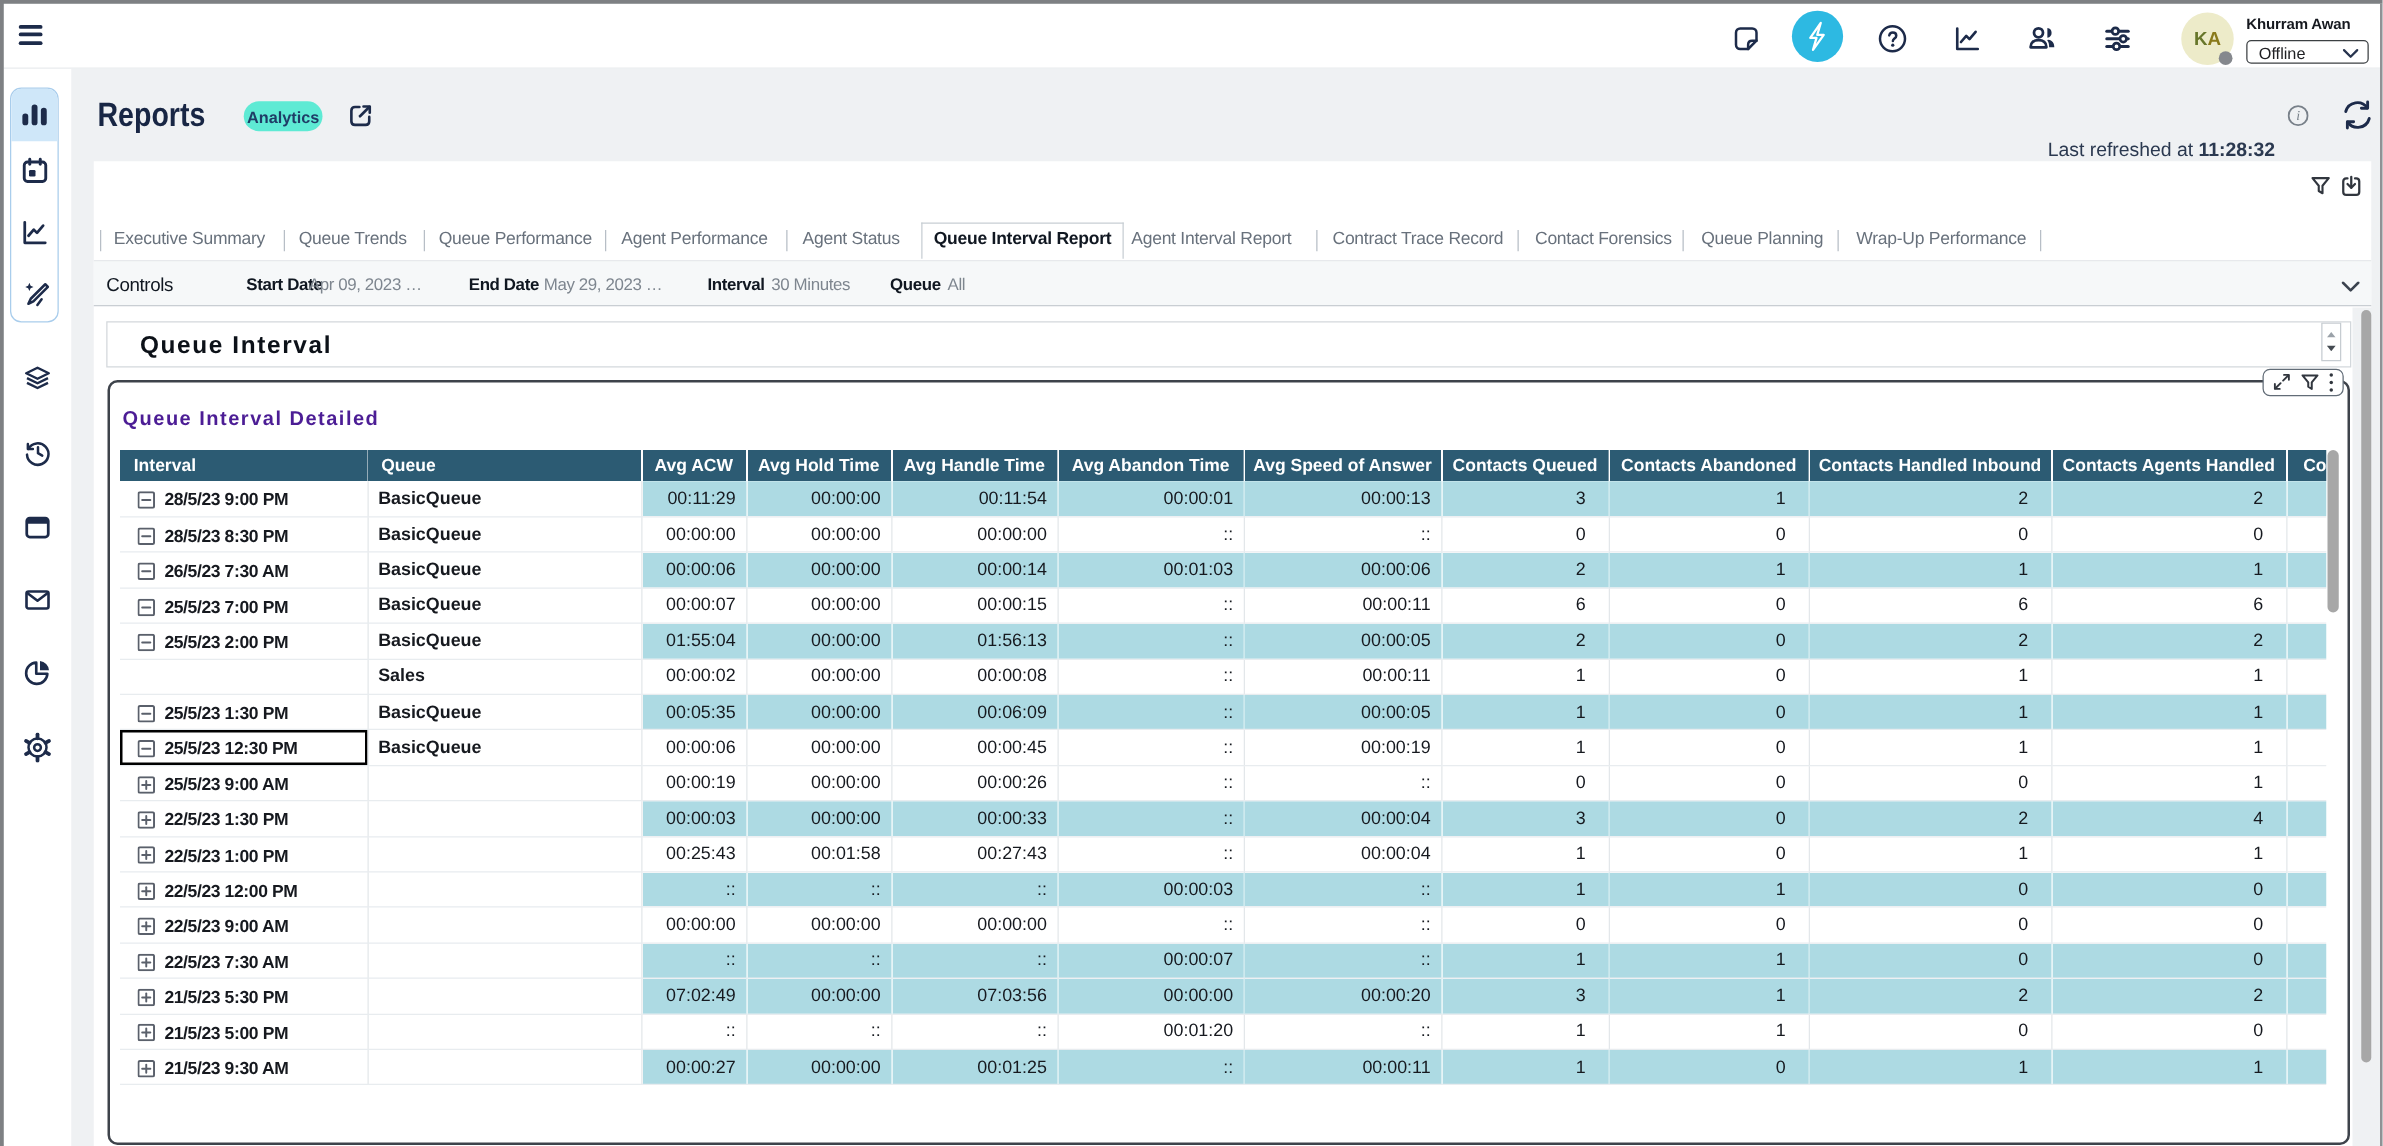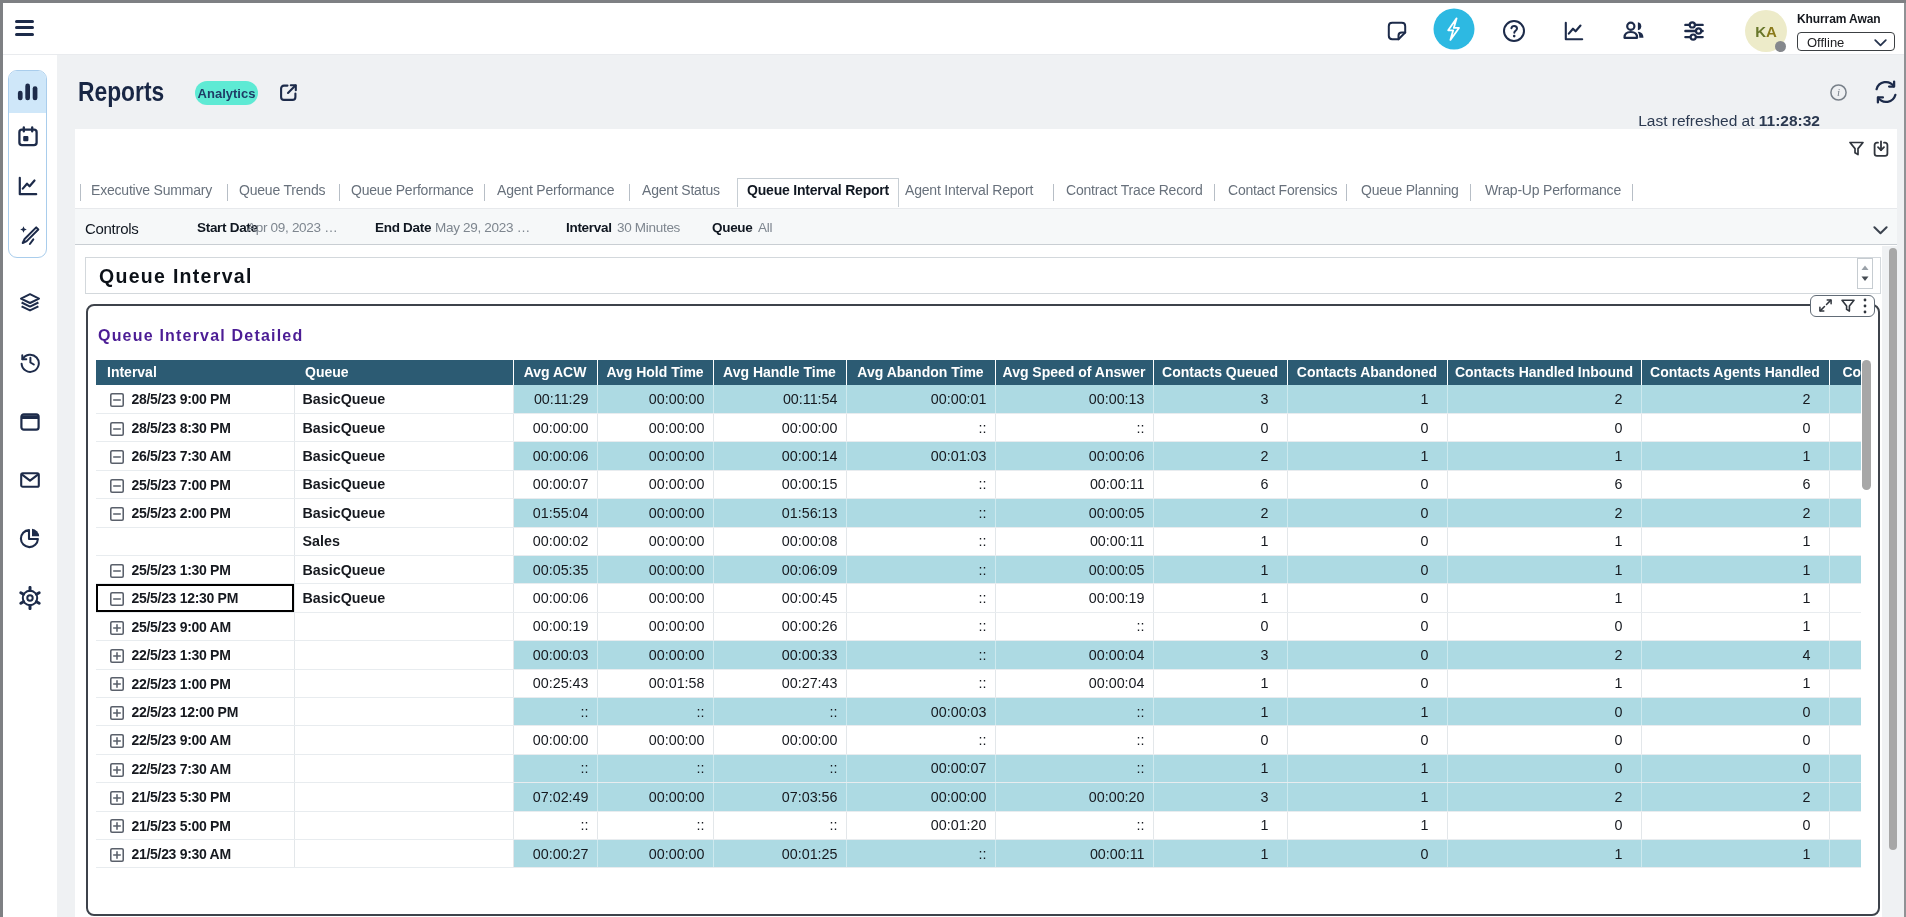--- a/index.html
+++ b/index.html
@@ -33,21 +33,21 @@
 .tabbox { position:absolute; left:662px; top:0; width:162px; height:29.5px; background:#fff; border:1px solid #c7ced4; border-bottom:none; }
 .tsep { position:absolute; top:6px; width:1px; height:17px; background:#b7bec6; }
 
 #controls { left:75px; top:208px; width:1822px; height:37px; background:#f6f8f9; border-top:1px solid #e7e9ec; border-bottom:1px solid #c9ced3; z-index:5; }
 #controls span { position:absolute; top:10.5px; font-size:13.5px; letter-spacing:-0.3px; white-space:nowrap; }
 .clbl { font-weight:bold; color:#101721; letter-spacing:-0.5px; }
 .cval { color:#7e868f; }
 #cchev { left:1798px; top:12px; }
 
 #qibar { left:85px; top:257px; width:1796px; height:37px; background:#fff; border:1px solid #d3d8dc; z-index:4; }
-#qibar b { position:absolute; left:13px; top:6.5px; font-size:19.5px; letter-spacing:1.3px; color:#0c1118; }
+#qibar b { position:absolute; left:26px; top:6.5px; font-size:19.5px; letter-spacing:1.3px; color:#0c1118; }
 #spinner { left:1856.5px; top:257.5px; width:16.5px; height:31px; background:#fff; border:1px solid #c6ccd1; z-index:5; display:flex; flex-direction:column; align-items:center; justify-content:center; gap:5.5px; }
 
 #card { left:86px; top:304px; width:1794px; height:612px; background:#fff; border:2px solid #3e434b; border-radius:8px; z-index:4; }
 #cardtitle { left:98px; top:327px; font-size:16px; letter-spacing:1.2px; font-weight:bold; color:#4c1d95; z-index:6; }
 #toolbar { left:1810px; top:294.5px; width:65px; height:22.5px; background:#fff; border:1.5px solid #626c77; border-radius:6px; z-index:7; display:flex; align-items:center; justify-content:space-between; padding:0 7px; }
 
 #tablewrap { left:96px; top:359.5px; width:1765px; height:554px; overflow:hidden; z-index:6; }
 table { border-collapse:collapse; table-layout:fixed; width:1793px; }
 th { background:#2c5b73; color:#fff; font-size:14px; font-weight:bold; height:25.5px; text-align:center; padding:0; border-left:1px solid rgba(255,255,255,.75); overflow:hidden; white-space:nowrap; }
 th:first-child { border-left:none; }

